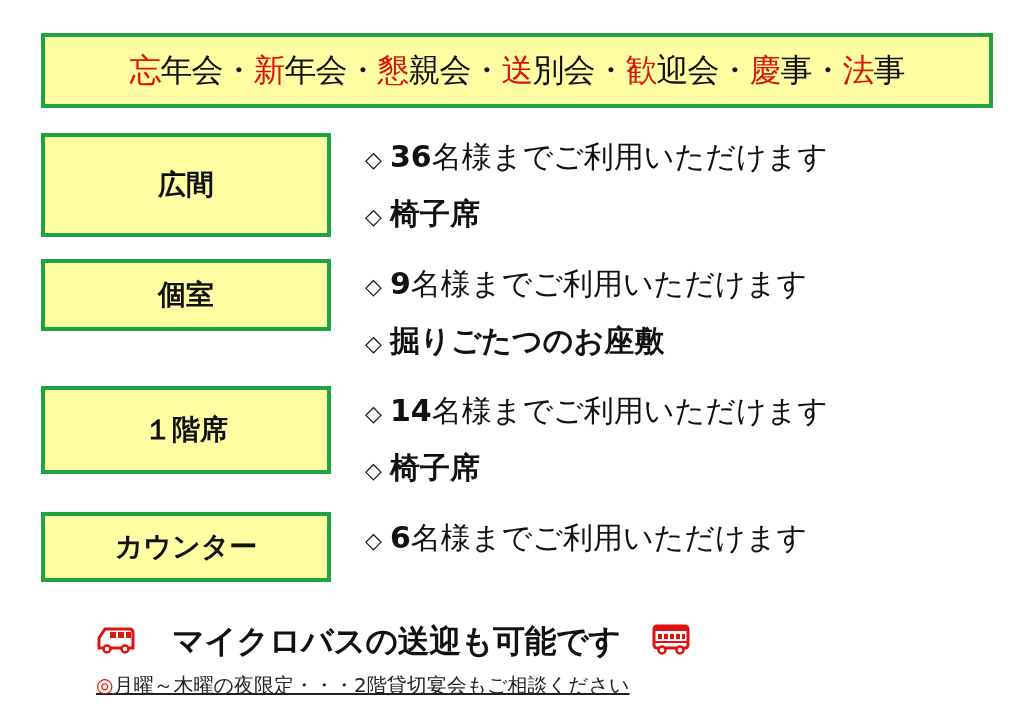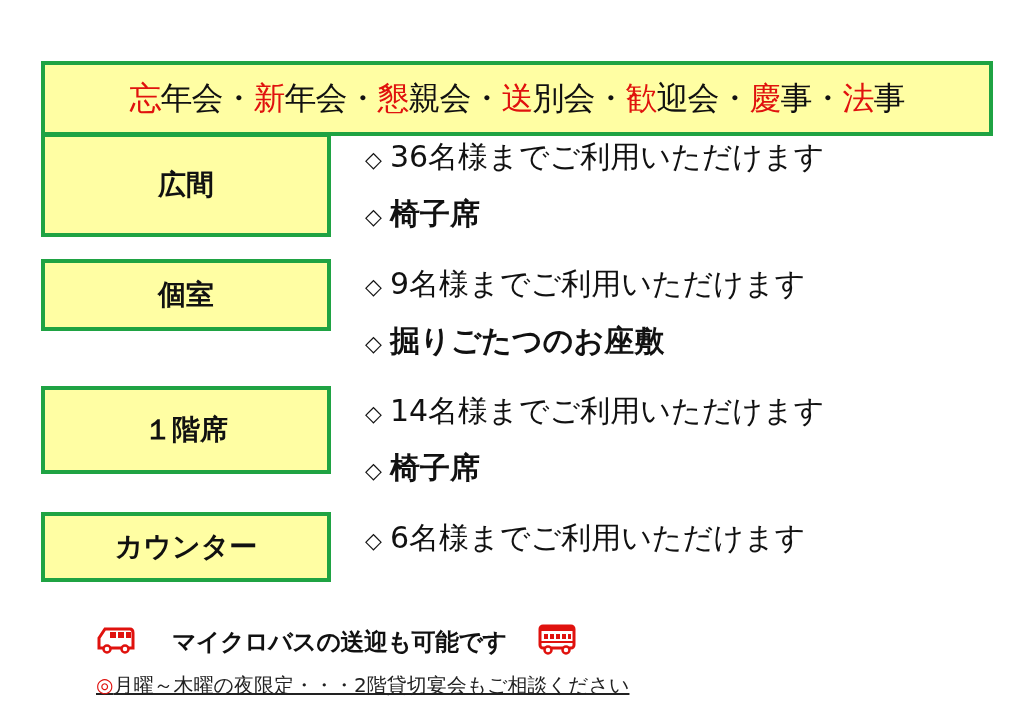--- a/index.html
+++ b/index.html
@@ -1,34 +1,34 @@
 <!DOCTYPE html>
 <html><head>
 <meta charset="utf-8">
 <style>
   html, body { margin:0; padding:0; background:#ffffff; }
   body { width:1024px; height:724px; position:relative; overflow:hidden;
          font-family:"DejaVu Sans", "Liberation Sans", sans-serif; color:#111; }
   .banner { position:absolute; left:41px; top:33px; width:952px; height:75px;
             box-sizing:border-box; border:4px solid #1fa343; background:#fffea3;
             display:flex; align-items:center; justify-content:center;
-            font-size:32px; letter-spacing:-1px; white-space:nowrap;margin-top:28px; }
+            font-size:32px; letter-spacing:-1px; white-space:nowrap; }
   .banner .red { color:#e0120e; }
   .box { position:absolute; left:41px; width:290px; box-sizing:border-box;
          border:4px solid #1fa343; background:#fffea3;
          display:flex; align-items:center; justify-content:center;
          font-weight:bold; font-size:28px; }
   .info { position:absolute; left:365px; font-size:30px; line-height:54px; white-space:nowrap; }
   .info .line { display:flex; align-items:baseline; }
   .info .dia { font-size:22px; margin-right:8px; }
-  .info .num { font-weight:normal; }
+  .info .num { font-weight:bold; }
   .info .bold { font-weight:bold; }
   .bus-row { position:absolute; left:96px; top:620px; width:600px; height:44px;
              display:flex; align-items:center; }
-  .bus-title { font-weight:bold; font-size:24px; margin-left:36px; margin-right:30px; letter-spacing:-0.5px; }
+  .bus-title { font-weight:bold; font-size:32px; margin-left:36px; margin-right:30px; letter-spacing:-0.5px; }
   .note { position:absolute; left:96px; top:672px; font-size:20px; color:#222; white-space:nowrap;text-decoration:underline; }
   .note .mark { color:#e0120e; }
 </style>
 </head>
 <body>
 
 <div class="banner">
   <span><span class="red">忘</span><span>年会</span></span>
   <span>・</span>
   <span><span class="red">新</span><span>年会</span></span>

